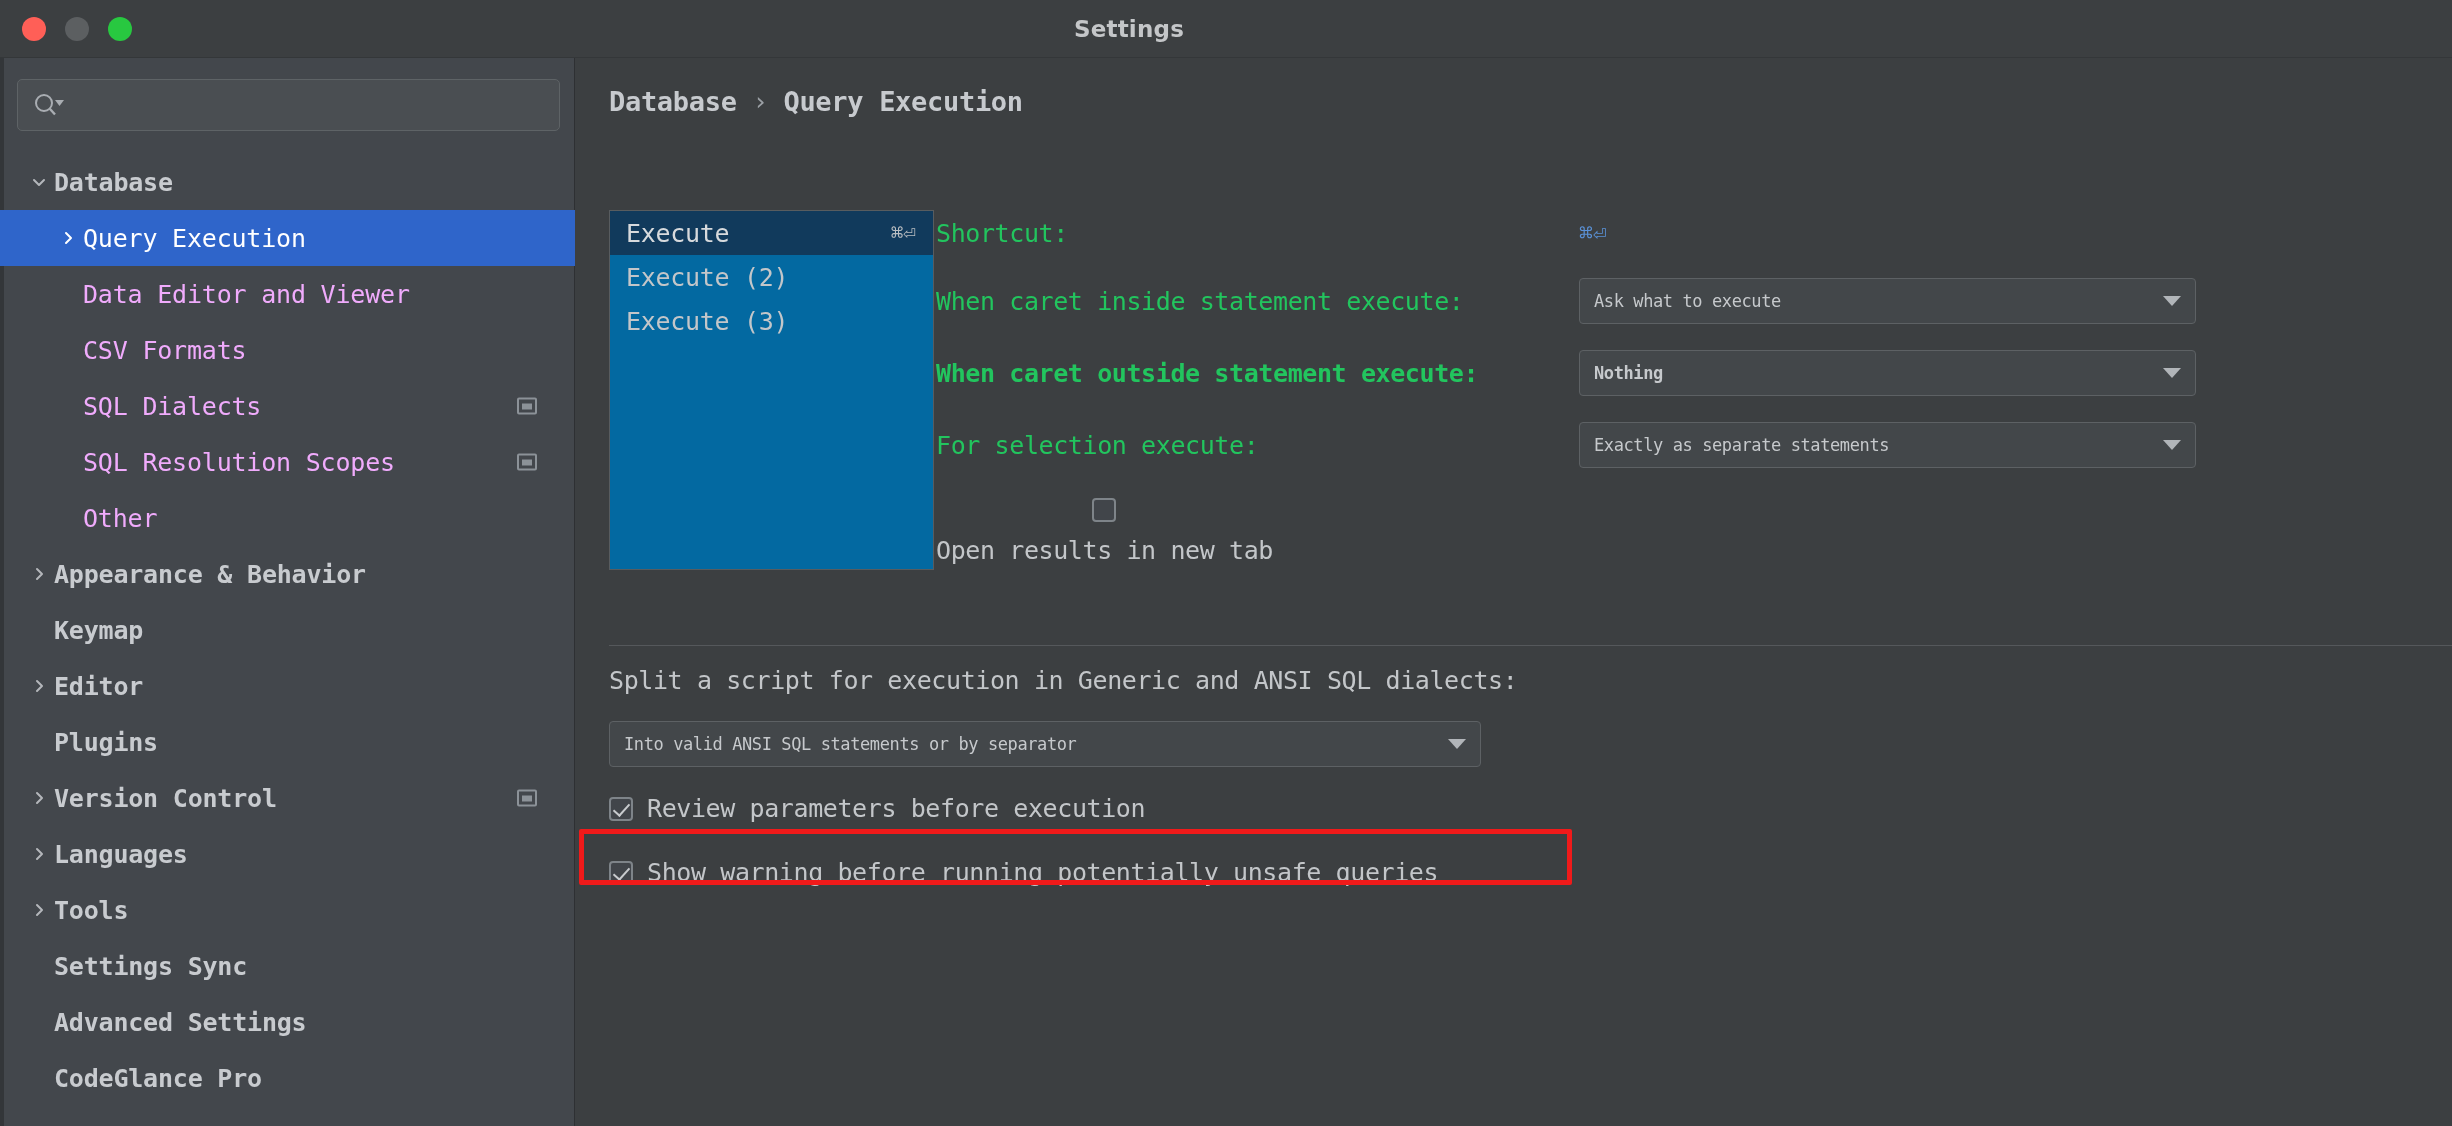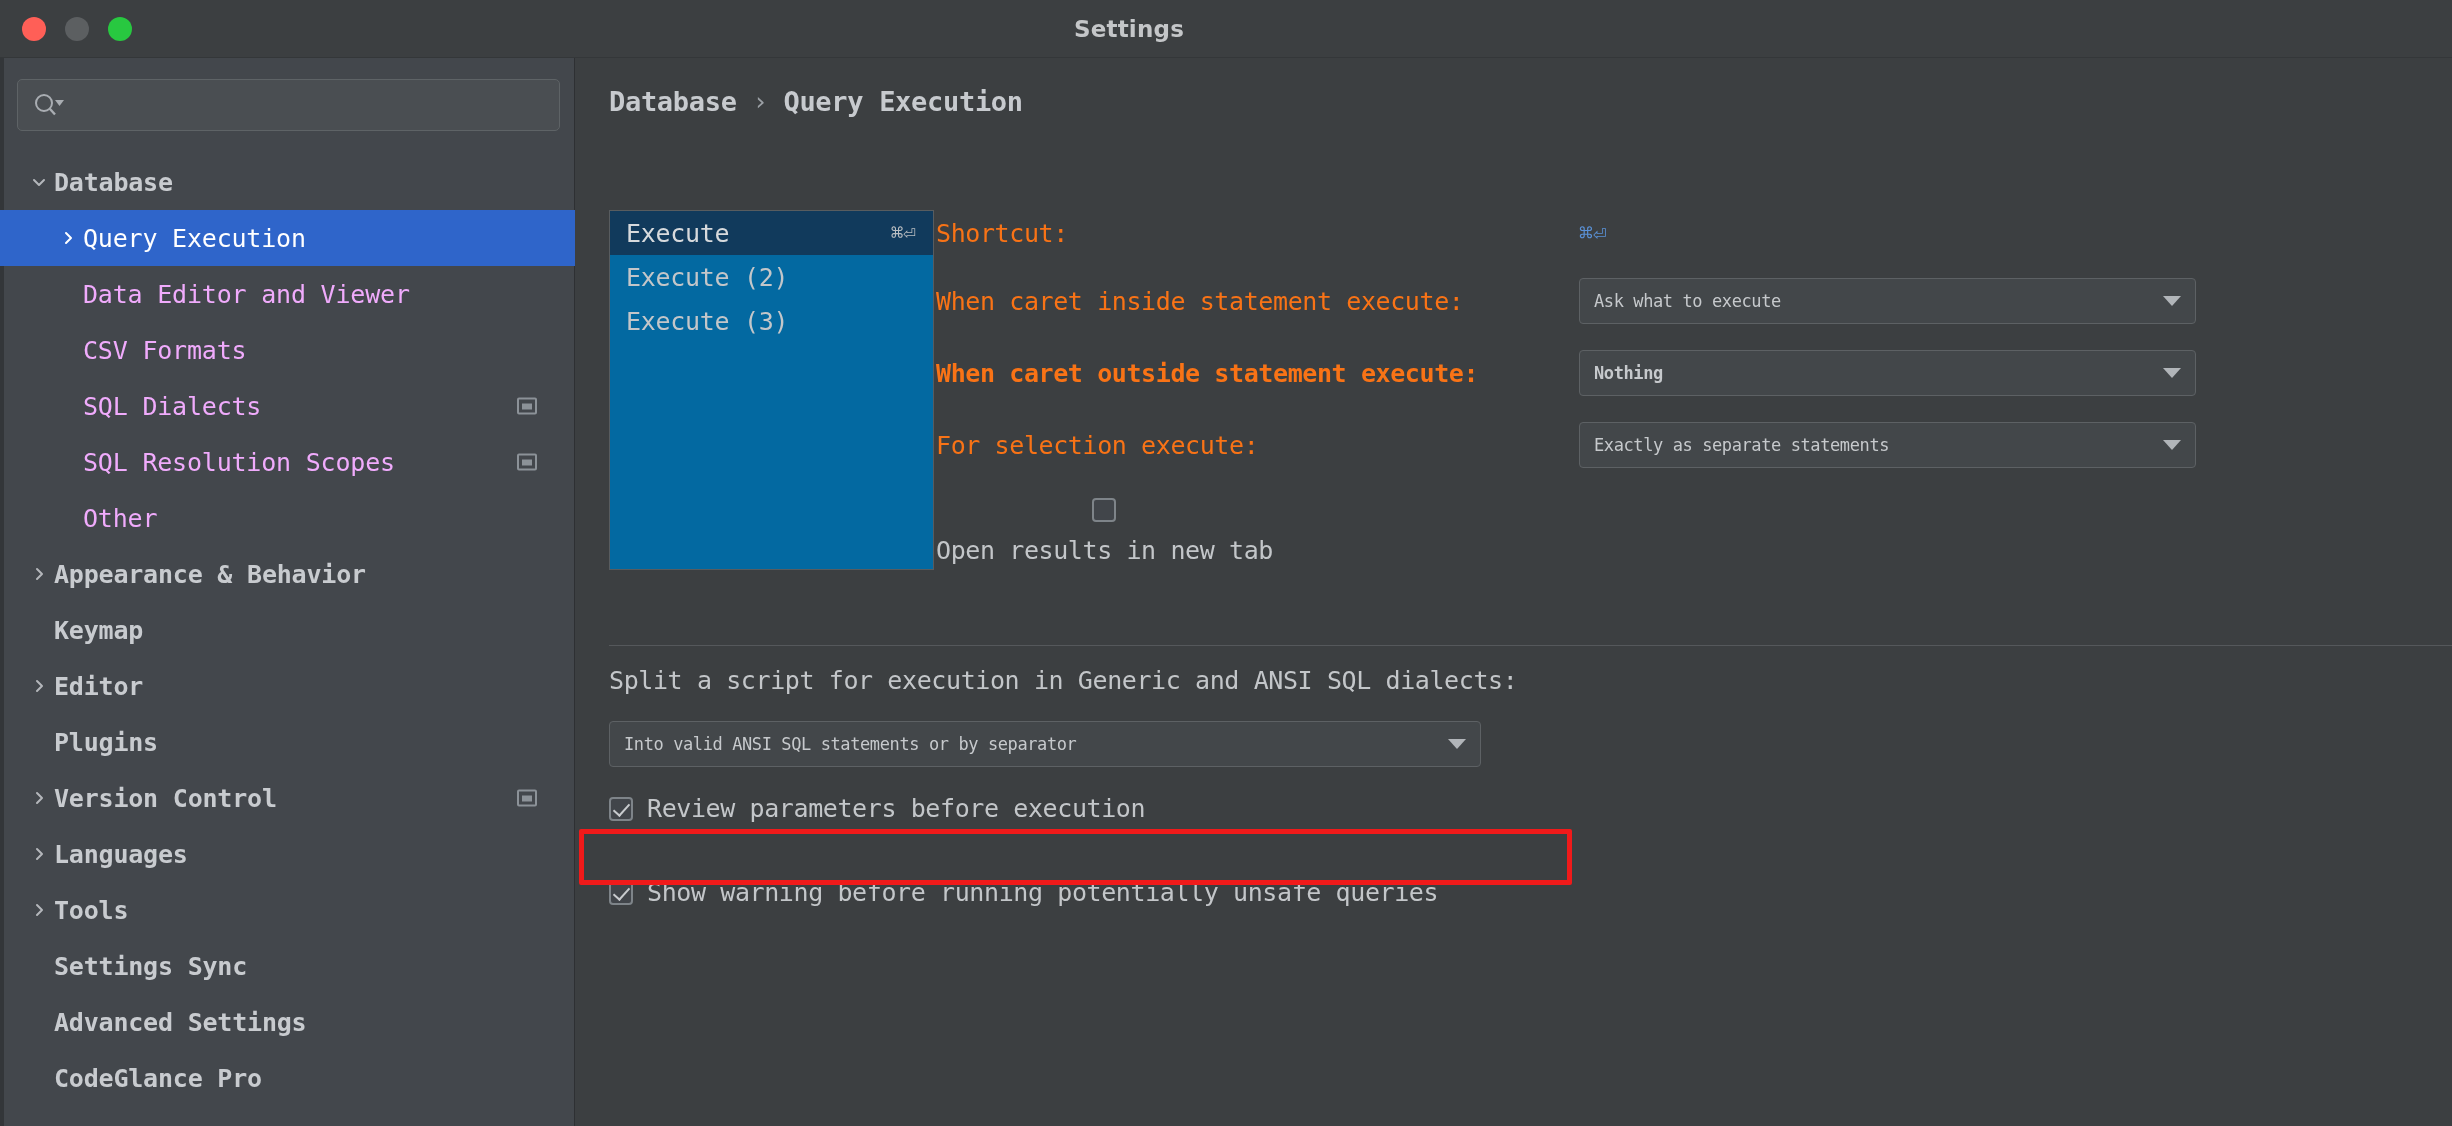--- a/index.html
+++ b/index.html
@@ -224,21 +224,21 @@
     position: absolute;
     left: 0;
     height: 46px;
     display: flex;
     align-items: center;
     width: 1480px;
   }
   .form-label {
     font-family: "DejaVu Sans Mono", "Liberation Mono", monospace;
     font-size: 25px;
-    color: #f97316;
+    color: #22c55e;
     white-space: nowrap;
     letter-spacing: -0.4px;
   }
   .shortcut-value {
     position: absolute;
     left: 643px;
     font-size: 23px;
     color: #5a91d6;
     letter-spacing: 0;
   }
@@ -547,20 +547,20 @@
     <div class="combo split">
       <span class="val">Into valid ANSI SQL statements or by separator</span>
       <span class="caret"></span>
     </div>
 
     <div class="checkrow" style="left:33px; top:736px;">
       <span class="cbox checked"></span>
       <span class="cl">Review parameters before execution</span>
     </div>
 
-    <div class="checkrow" style="left:33px; top:800px;margin-top:20px;">
+    <div class="checkrow" style="left:33px; top:800px;">
       <span class="cbox checked"></span>
       <span class="cl">Show warning before running potentially unsafe queries</span>
     </div>
 
     <div class="highlight-box"></div>
   </div>
 </div>
 
 </body></html>

